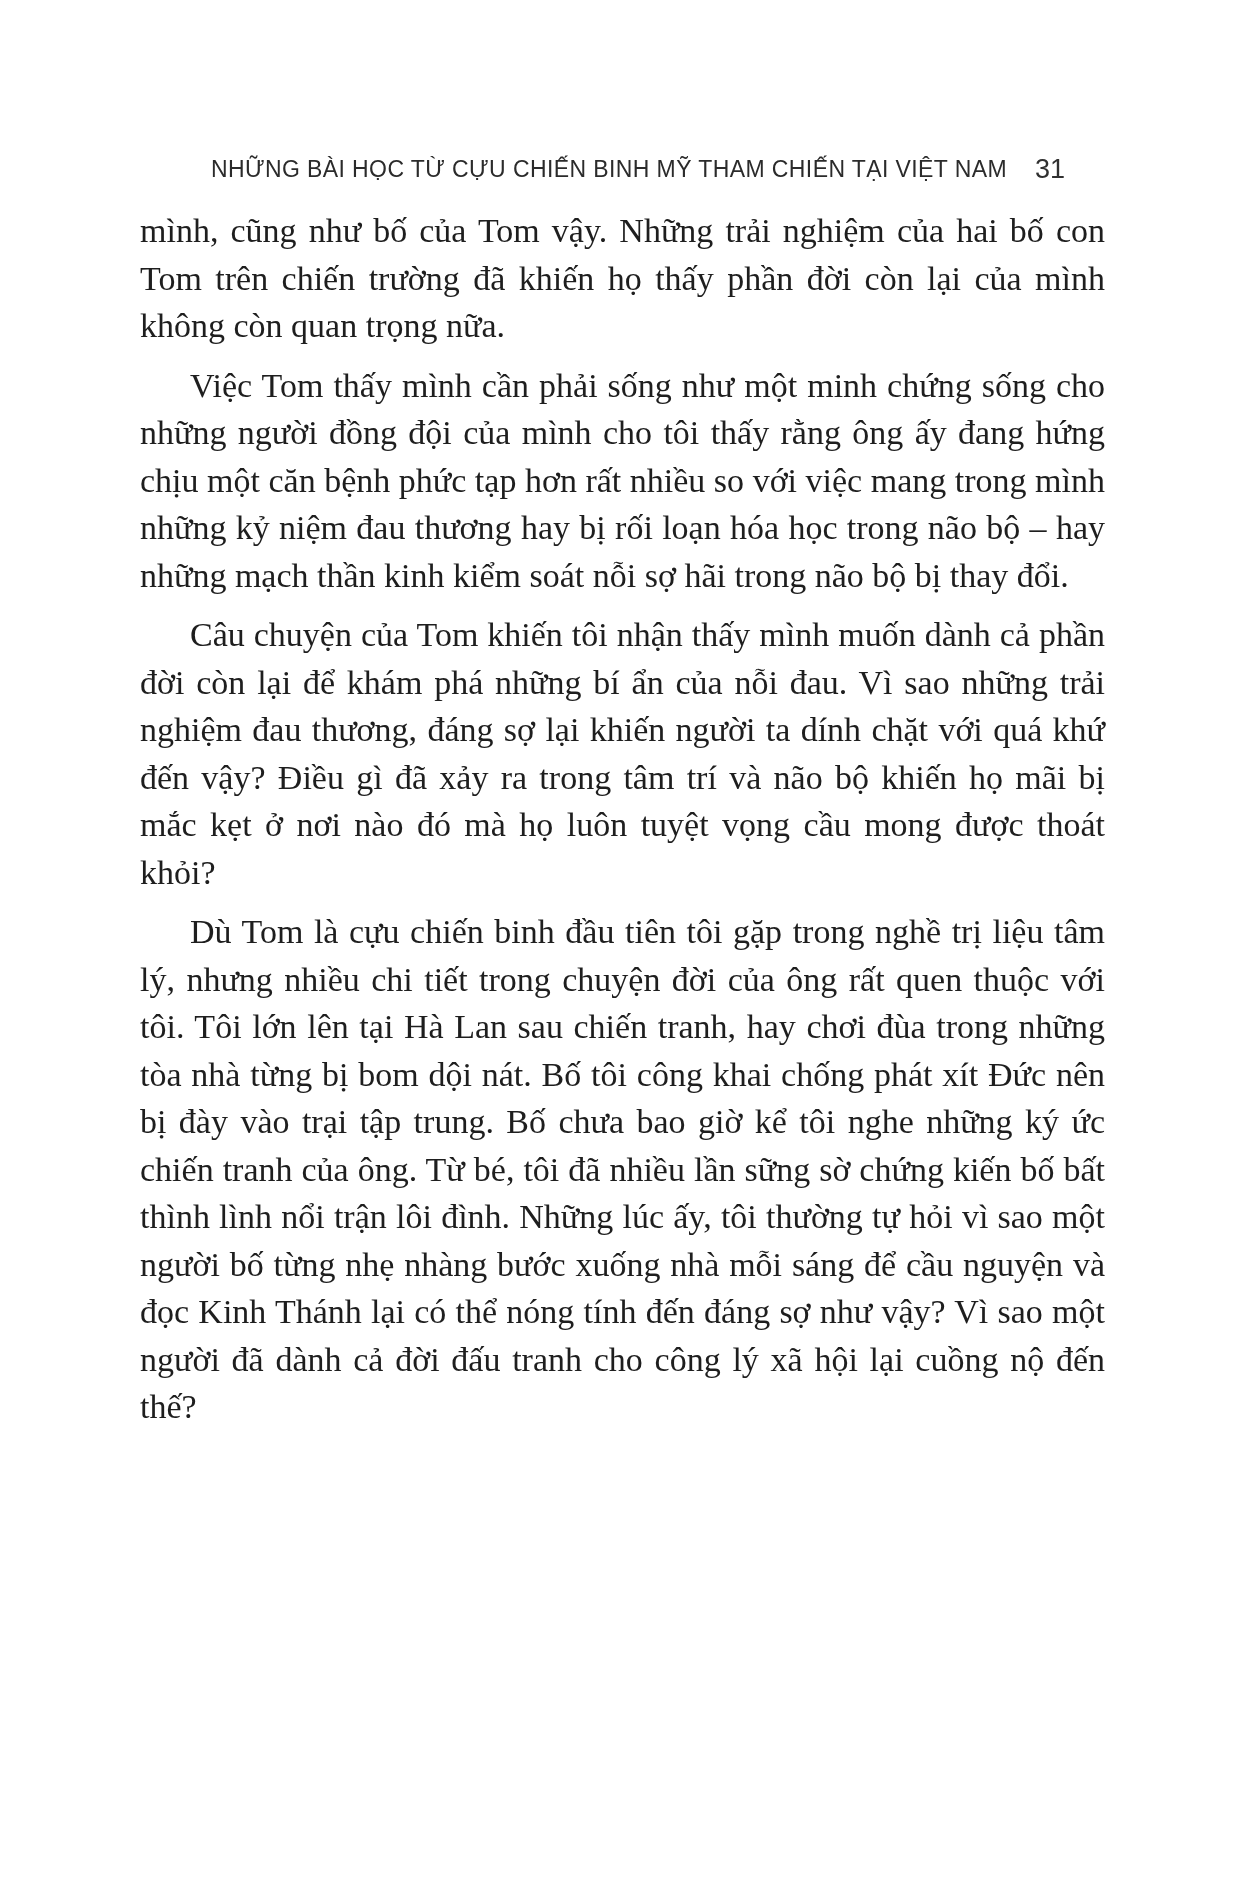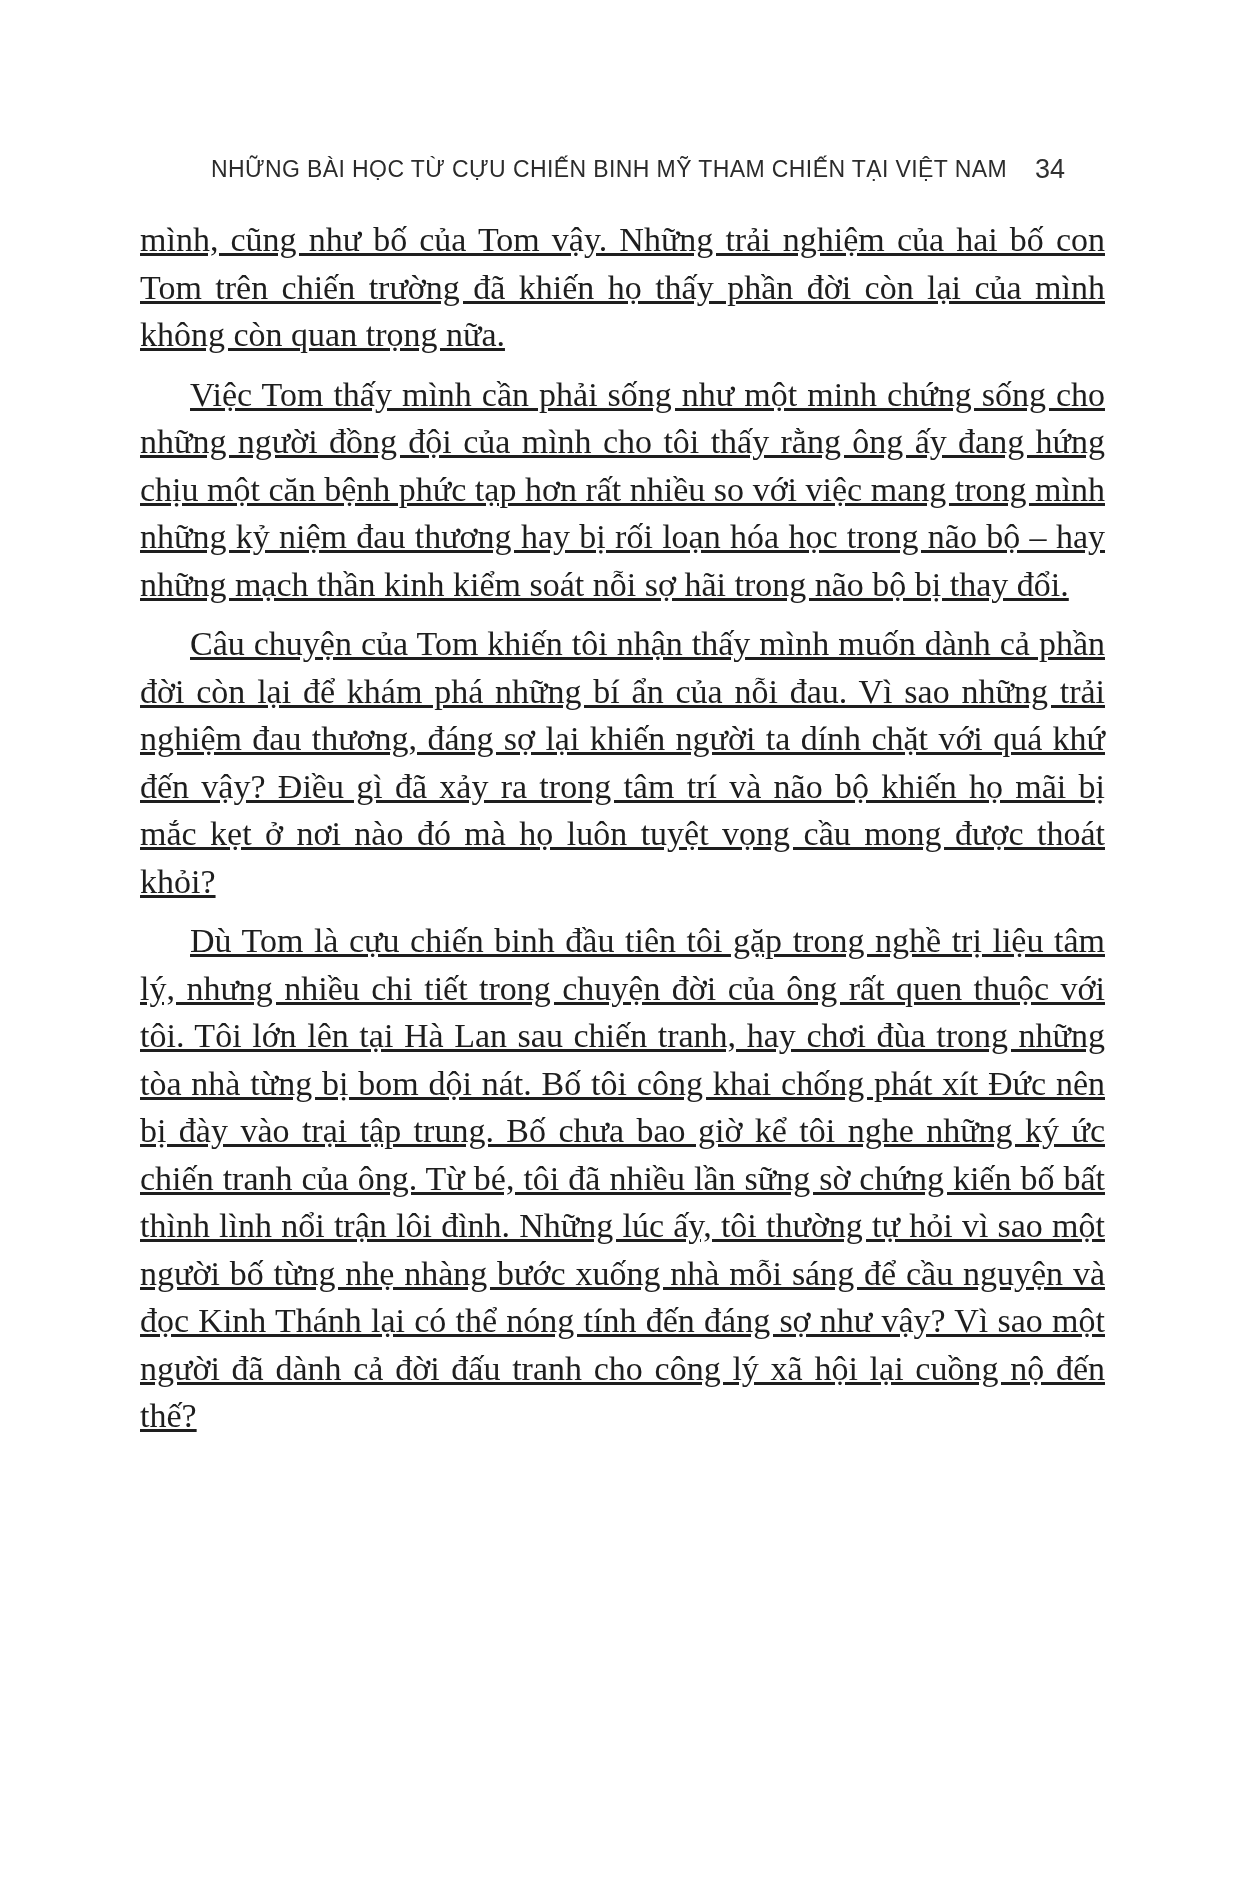--- a/index.html
+++ b/index.html
@@ -38,35 +38,34 @@
     top: 204px;
     left: 140px;
     width: 965px;
     font-family: "Liberation Serif", serif;
     font-size: 34px;
     line-height: 47.5px;
     color: #1e1e1e;
     text-align: justify;
   }
   .body-text p.para {
-    margin: 12px 0 12px 0;
-    text-decoration: underline;
+    margin: 3px 0 12px 0;
   }
   .body-text p.para.indent {
     text-indent: 50px;
   }
 </style>
 </head>
 <body>
 
 <div class="page">
 
   <div class="running-header">
     <span class="header-title">NHỮNG BÀI HỌC TỪ CỰU CHIẾN BINH MỸ THAM CHIẾN TẠI VIỆT NAM</span>
-    <span class="page-number">34</span>
+    <span class="page-number">31</span>
   </div>
 
   <div class="body-text">
       <p class="para">mình, cũng như bố của Tom vậy. Những trải nghiệm của hai bố con Tom trên chiến trường đã khiến họ thấy phần đời còn lại của mình không còn quan trọng nữa.</p>
       <p class="para indent">Việc Tom thấy mình cần phải sống như một minh chứng sống cho những người đồng đội của mình cho tôi thấy rằng ông ấy đang hứng chịu một căn bệnh phức tạp hơn rất nhiều so với việc mang trong mình những kỷ niệm đau thương hay bị rối loạn hóa học trong não bộ – hay những mạch thần kinh kiểm soát nỗi sợ hãi trong não bộ bị thay đổi.</p>
       <p class="para indent">Câu chuyện của Tom khiến tôi nhận thấy mình muốn dành cả phần đời còn lại để khám phá những bí ẩn của nỗi đau. Vì sao những trải nghiệm đau thương, đáng sợ lại khiến người ta dính chặt với quá khứ đến vậy? Điều gì đã xảy ra trong tâm trí và não bộ khiến họ mãi bị mắc kẹt ở nơi nào đó mà họ luôn tuyệt vọng cầu mong được thoát khỏi?</p>
       <p class="para indent">Dù Tom là cựu chiến binh đầu tiên tôi gặp trong nghề trị liệu tâm lý, nhưng nhiều chi tiết trong chuyện đời của ông rất quen thuộc với tôi. Tôi lớn lên tại Hà Lan sau chiến tranh, hay chơi đùa trong những tòa nhà từng bị bom dội nát. Bố tôi công khai chống phát xít Đức nên bị đày vào trại tập trung. Bố chưa bao giờ kể tôi nghe những ký ức chiến tranh của ông. Từ bé, tôi đã nhiều lần sững sờ chứng kiến bố bất thình lình nổi trận lôi đình. Những lúc ấy, tôi thường tự hỏi vì sao một người bố từng nhẹ nhàng bước xuống nhà mỗi sáng để cầu nguyện và đọc Kinh Thánh lại có thể nóng tính đến đáng sợ như vậy? Vì sao một người đã dành cả đời đấu tranh cho công lý xã hội lại cuồng nộ đến thế?</p>
     </div>
 
 </div>

